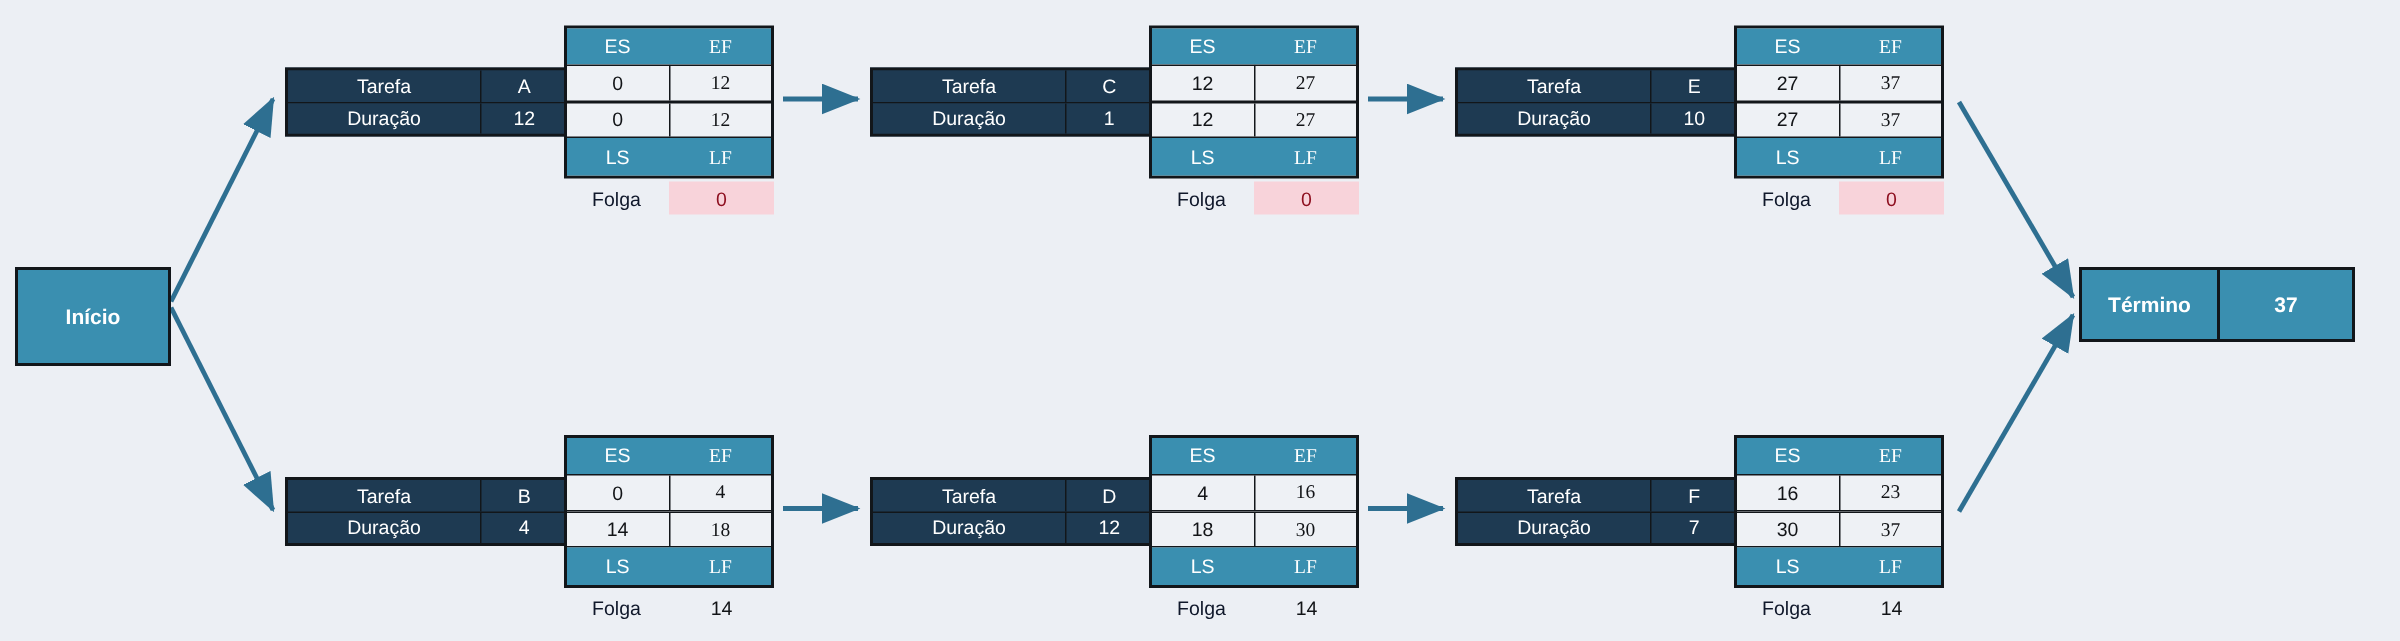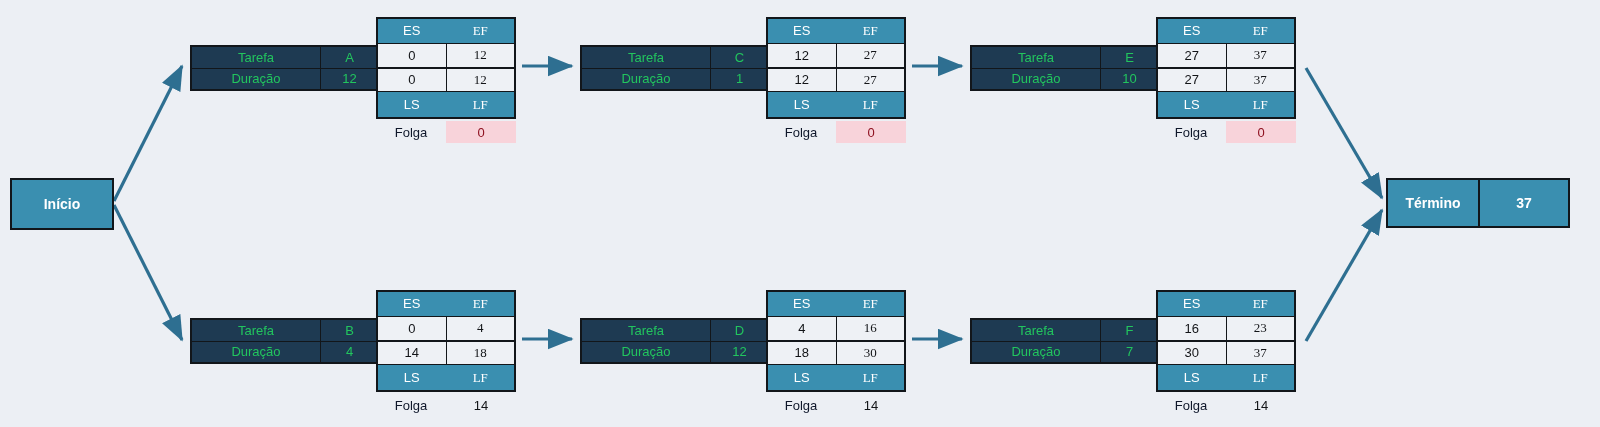--- a/index.html
+++ b/index.html
@@ -71,21 +71,21 @@
     box-sizing: border-box;
   }
   .leftblock .lrow + .lrow {
     border-top: 1px solid #12161a;
   }
   .leftblock .lcap,
   .leftblock .lval {
     display: flex;
     align-items: center;
     justify-content: center;
-    color: #22c55e;
+    color: #ffffff;
     font-size: 13px;
     background: #1e3a52;
     box-sizing: border-box;
   }
   .leftblock .lcap { width: 128px; }
   .leftblock .lval { width: 58px; border-left: 1px solid #12161a; }
 
   
   .rightblock {
     position: absolute;
@@ -181,21 +181,21 @@
 
     <line x1="522" y1="339" x2="572" y2="339" stroke="#2e6f91" stroke-width="3.2" marker-end="url(#arrow)"></line>
 
     <line x1="912" y1="339" x2="962" y2="339" stroke="#2e6f91" stroke-width="3.2" marker-end="url(#arrow)"></line>
 
     <line x1="1306" y1="68" x2="1382" y2="198" stroke="#2e6f91" stroke-width="3.2" marker-end="url(#arrow)"></line>
 
     <line x1="1306" y1="341" x2="1382" y2="210" stroke="#2e6f91" stroke-width="3.2" marker-end="url(#arrow)"></line>
   </svg>
 
-  <div class="terminal" style="left:10px; top:178px; width:104px; height:52px;">
+  <div class="terminal" style="left:10px; top:178px; width:104px; height:66px;">
     <div class="cell" style="width:100%;">Início</div>
   </div>
 
   <div class="terminal" style="left:1386px; top:178px; width:184px; height:50px;">
     <div class="cell" style="width:90px;">Término</div>
     <div class="cell" style="width:90px;">37</div>
   </div>
 
   <div class="node" style="left:190px; top:17px; width:334px; height:128px;">
     <div class="leftblock">

